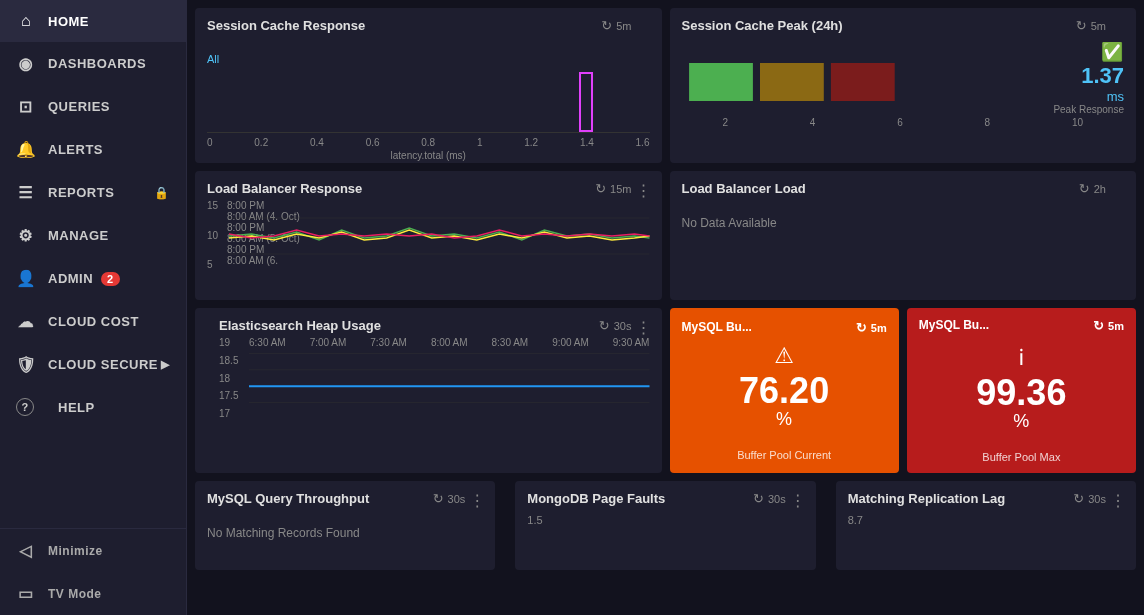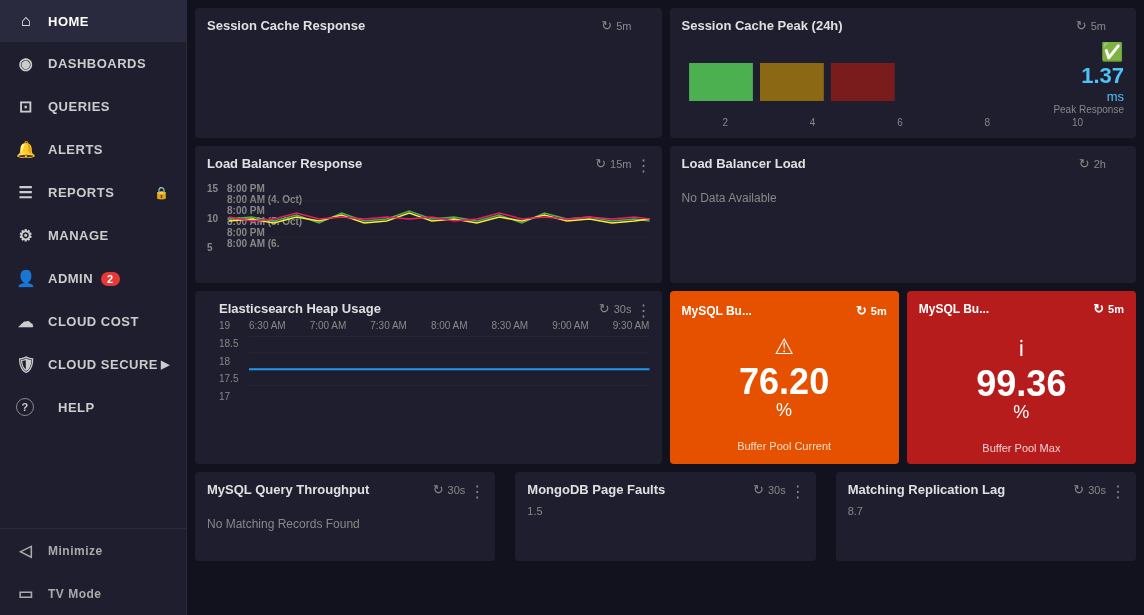--- a/index.html
+++ b/index.html
@@ -128,22 +128,21 @@
     }
     .scp-ms { font-size: 22px; font-weight: bold; color: #4fc3f7; }
     .scp-label { font-size: 10px; color: #888; }
     .scp-check { color: #4caf50; font-size: 18px; }
     .scp-axis { display: flex; justify-content: space-around; font-size: 10px; color: #888; margin-top: 2px; }
 
     
     .lbr-chart {
       height: 90px;
       position: relative;
-      margin-top: 12px;
-      font-weight: bold;
+      margin-top: 4px;
     }
     .lbr-yaxis {
       position: absolute;
       left: 0;
       top: 0;
       bottom: 20px;
       display: flex;
       flex-direction: column;
       justify-content: space-between;
       font-size: 10px;
@@ -225,23 +224,23 @@
       align-items: center;
       justify-content: center;
       text-align: center;
     }
     .mysql-panel-title {
       font-size: 12px;
       font-weight: bold;
       color: #fff;
       display: flex;
       justify-content: space-between;
-      align-items: center;
+      align-items: flex-start;
       width: 100%;
-      margin-bottom: 12px;
+      margin-bottom: 4px;
     }
     .mysql-value { font-size: 36px; font-weight: bold; color: #fff; line-height: 1; }
     .mysql-percent { font-size: 18px; color: #fff; }
     .mysql-subtitle { font-size: 11px; color: rgba(255,255,255,0.8); margin-top: 19px; }
     .mysql-warning { font-size: 22px; color: #fff; margin: 4px 0; }
     .mysql-info { font-size: 22px; color: #fff; margin: 4px 0; }
 
     
     svg.chart { width: 100%; height: 100%; }
   </style>
@@ -305,20 +304,39 @@
 </div>
 
 <div id="main">
 
   <div class="panel" style="grid-column:1;grid-row:1;">
     <span class="panel-title">Session Cache Response</span>
     <span class="panel-refresh">
       <span style="font-size:13px;">↻</span>
       <span>5m</span>
     </span>
+    <div class="scr-chart">
+      <span class="scr-all-label">All</span>
+      <div class="scr-bar-area">
+
+        <div class="scr-bar" style="left:84%;height:60px;"></div>
+      </div>
+      <div class="scr-axis">
+        <span>0</span>
+        <span>0.2</span>
+        <span>0.4</span>
+        <span>0.6</span>
+        <span>0.8</span>
+        <span>1</span>
+        <span>1.2</span>
+        <span>1.4</span>
+        <span>1.6</span>
+      </div>
+      <div class="scr-xlabel">latency.total (ms)</div>
+    </div>
   </div>
 
   <div class="panel" style="grid-column:2;grid-row:1;">
     <span class="panel-title">Session Cache Peak (24h)</span>
     <span class="panel-refresh">
       <span style="font-size:13px;">↻</span>
       <span>5m</span>
     </span>
     <div class="scp-chart">
       <div class="scp-bar-container">

